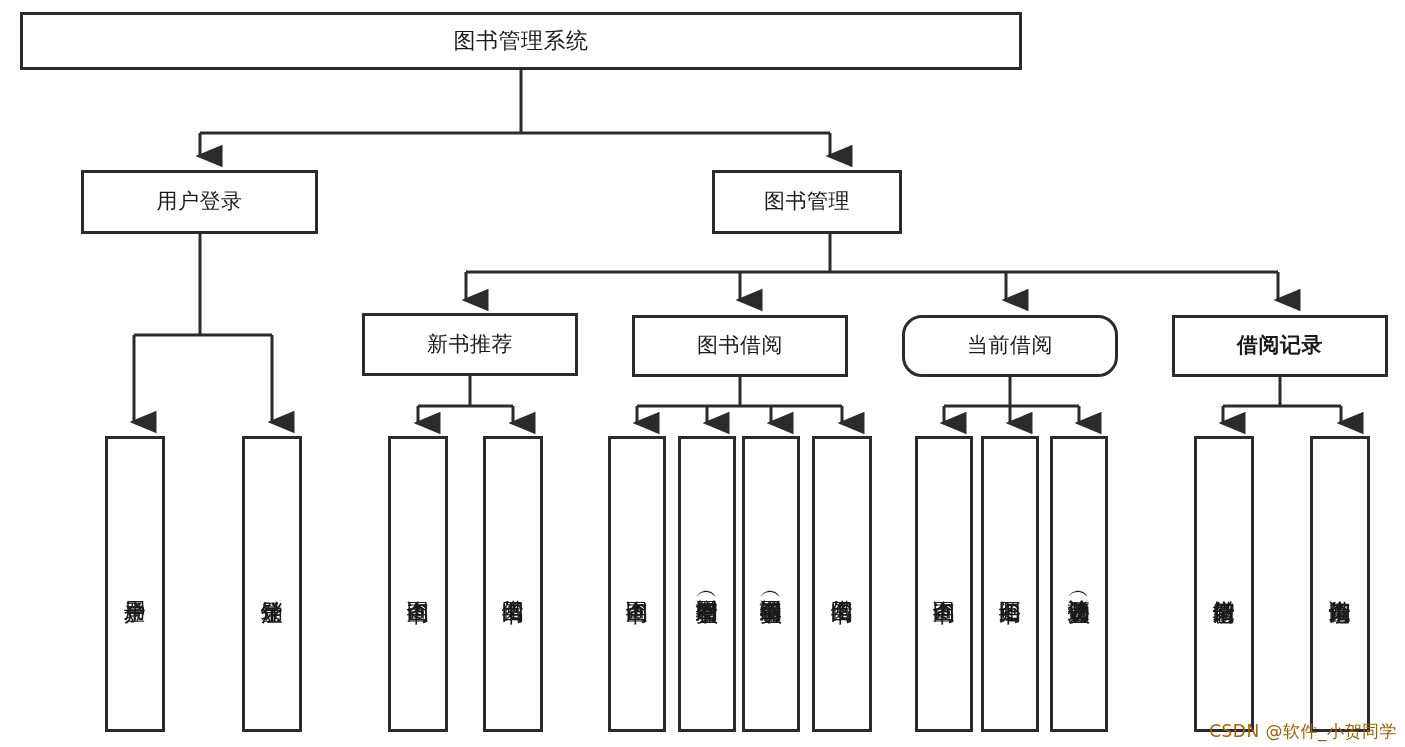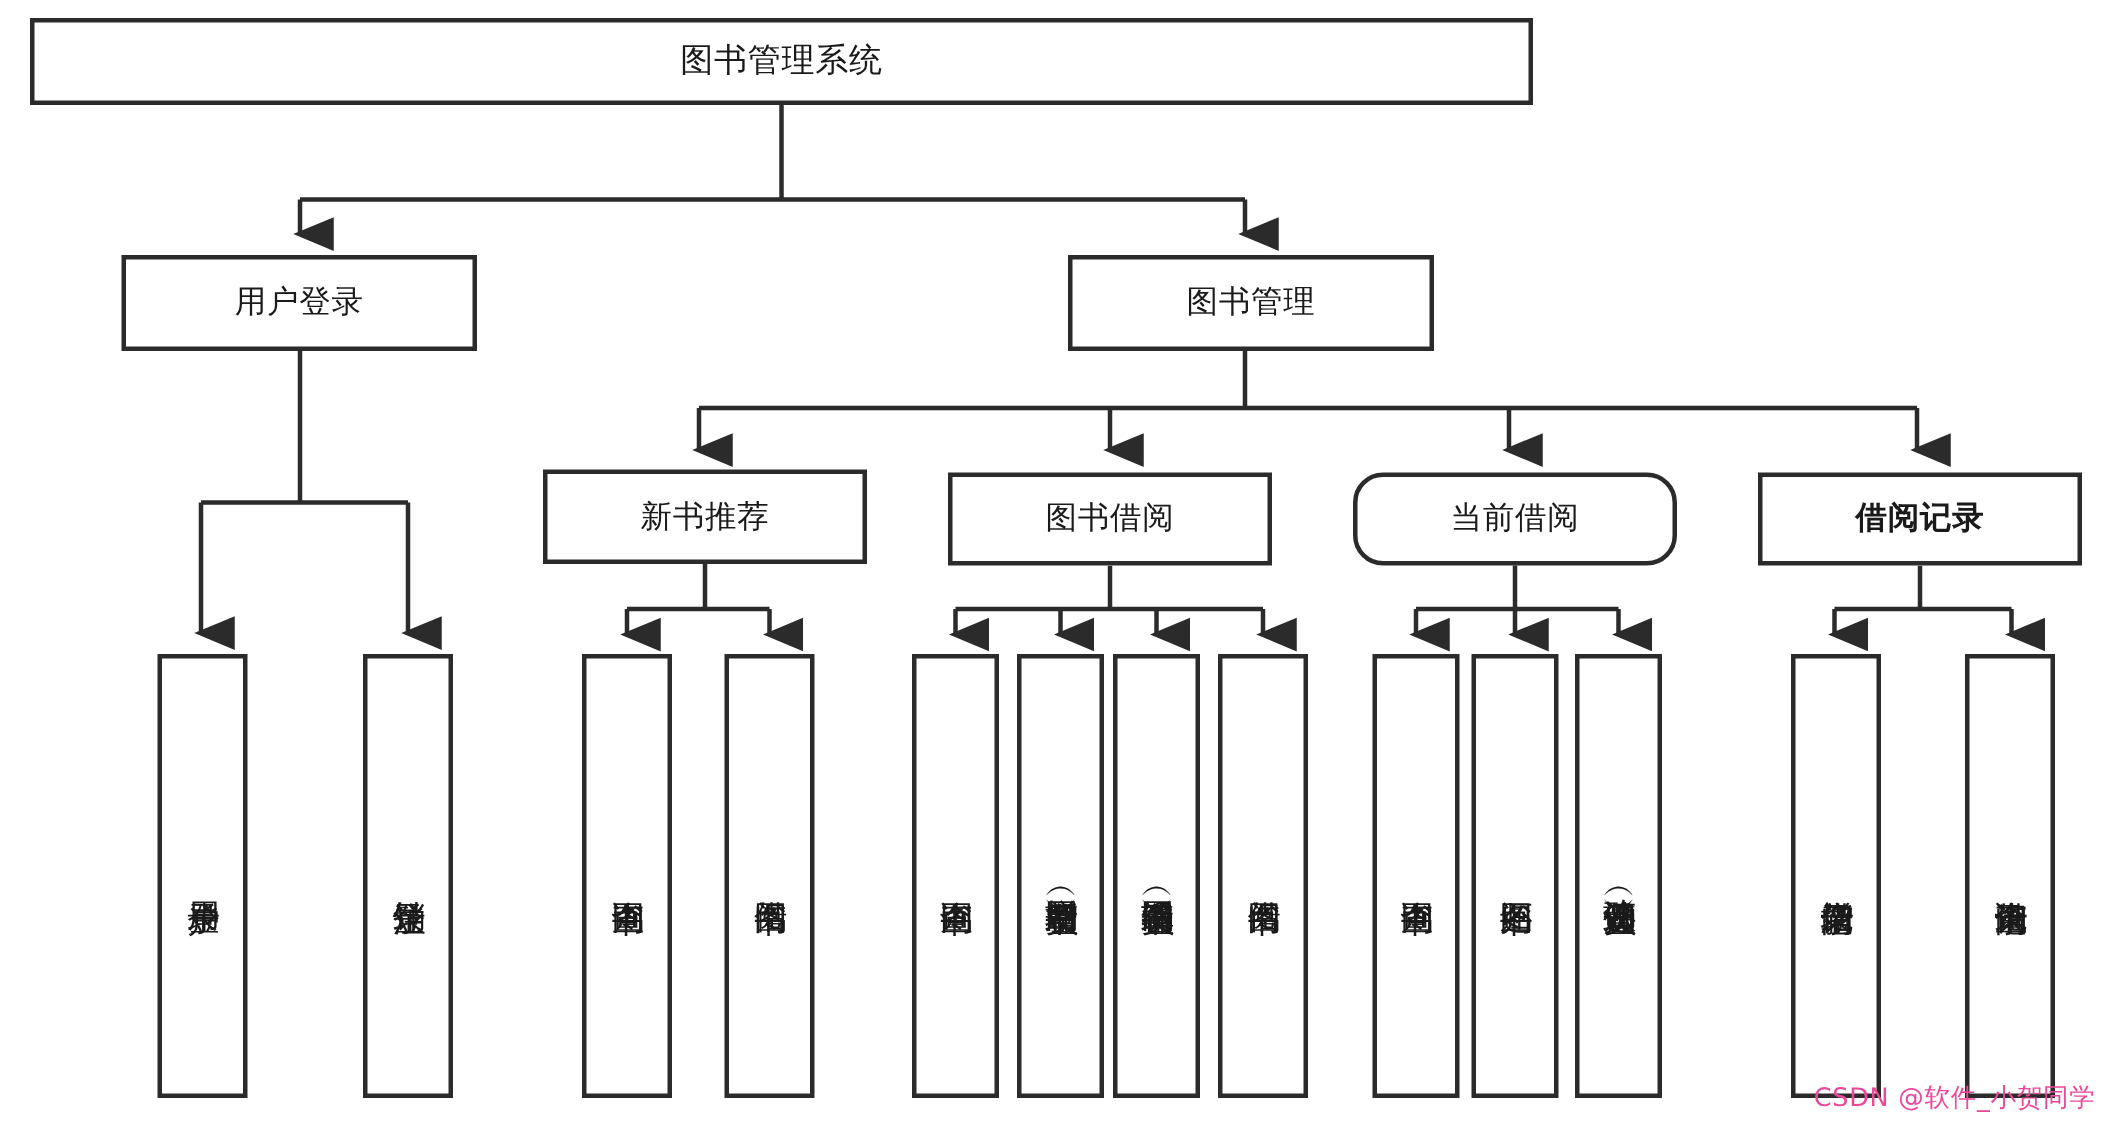--- a/index.html
+++ b/index.html
@@ -55,21 +55,21 @@
     top: 0;
     width: 1405px;
     height: 747px;
     pointer-events: none;
   }
   .watermark {
     position: absolute;
     right: 8px;
     bottom: 4px;
     font-size: 17px;
-    color: #ec4899;
+    color: #a16207;
     letter-spacing: 0.5px;
     white-space: nowrap;
   }
 </style>
 </head>
 <body>
 
 <div id="canvas">
 
   <svg id="wires" viewBox="0 0 1405 747">
@@ -118,21 +118,21 @@
       <path d="M 1280 377 L 1280 406"></path>
       <path d="M 1223 406 L 1341 406"></path>
       <path d="M 1223 406 L 1223 423" marker-end="url(#arrow)"></path>
       <path d="M 1341 406 L 1341 423" marker-end="url(#arrow)"></path>
     </g>
   </svg>
 
   <div class="node h root" style="left:20px; top:12px; width:1002px; height:58px;">图书管理系统</div>
 
   <div class="node h" style="left:81px; top:170px; width:237px; height:64px;">用户登录</div>
-  <div class="node h" style="left:712px; top:170px; width:244px; height:64px;">图书管理</div>
+  <div class="node h" style="left:712px; top:170px; width:190px; height:64px;">图书管理</div>
 
   <div class="node h" style="left:362px; top:313px; width:216px; height:63px;">新书推荐</div>
   <div class="node h" style="left:632px; top:315px; width:216px; height:62px;">图书借阅</div>
   <div class="node h" style="left:902px; top:315px; width:216px; height:62px;border-radius:20px;">当前借阅</div>
   <div class="node h" style="left:1172px; top:315px; width:216px; height:62px;font-weight:bold;">借阅记录</div>
 
   <div class="node v" style="left:105px; top:436px; width:60px; height:296px;">
     <span>用户登录</span>
   </div>
   <div class="node v" style="left:242px; top:436px; width:60px; height:296px;">

